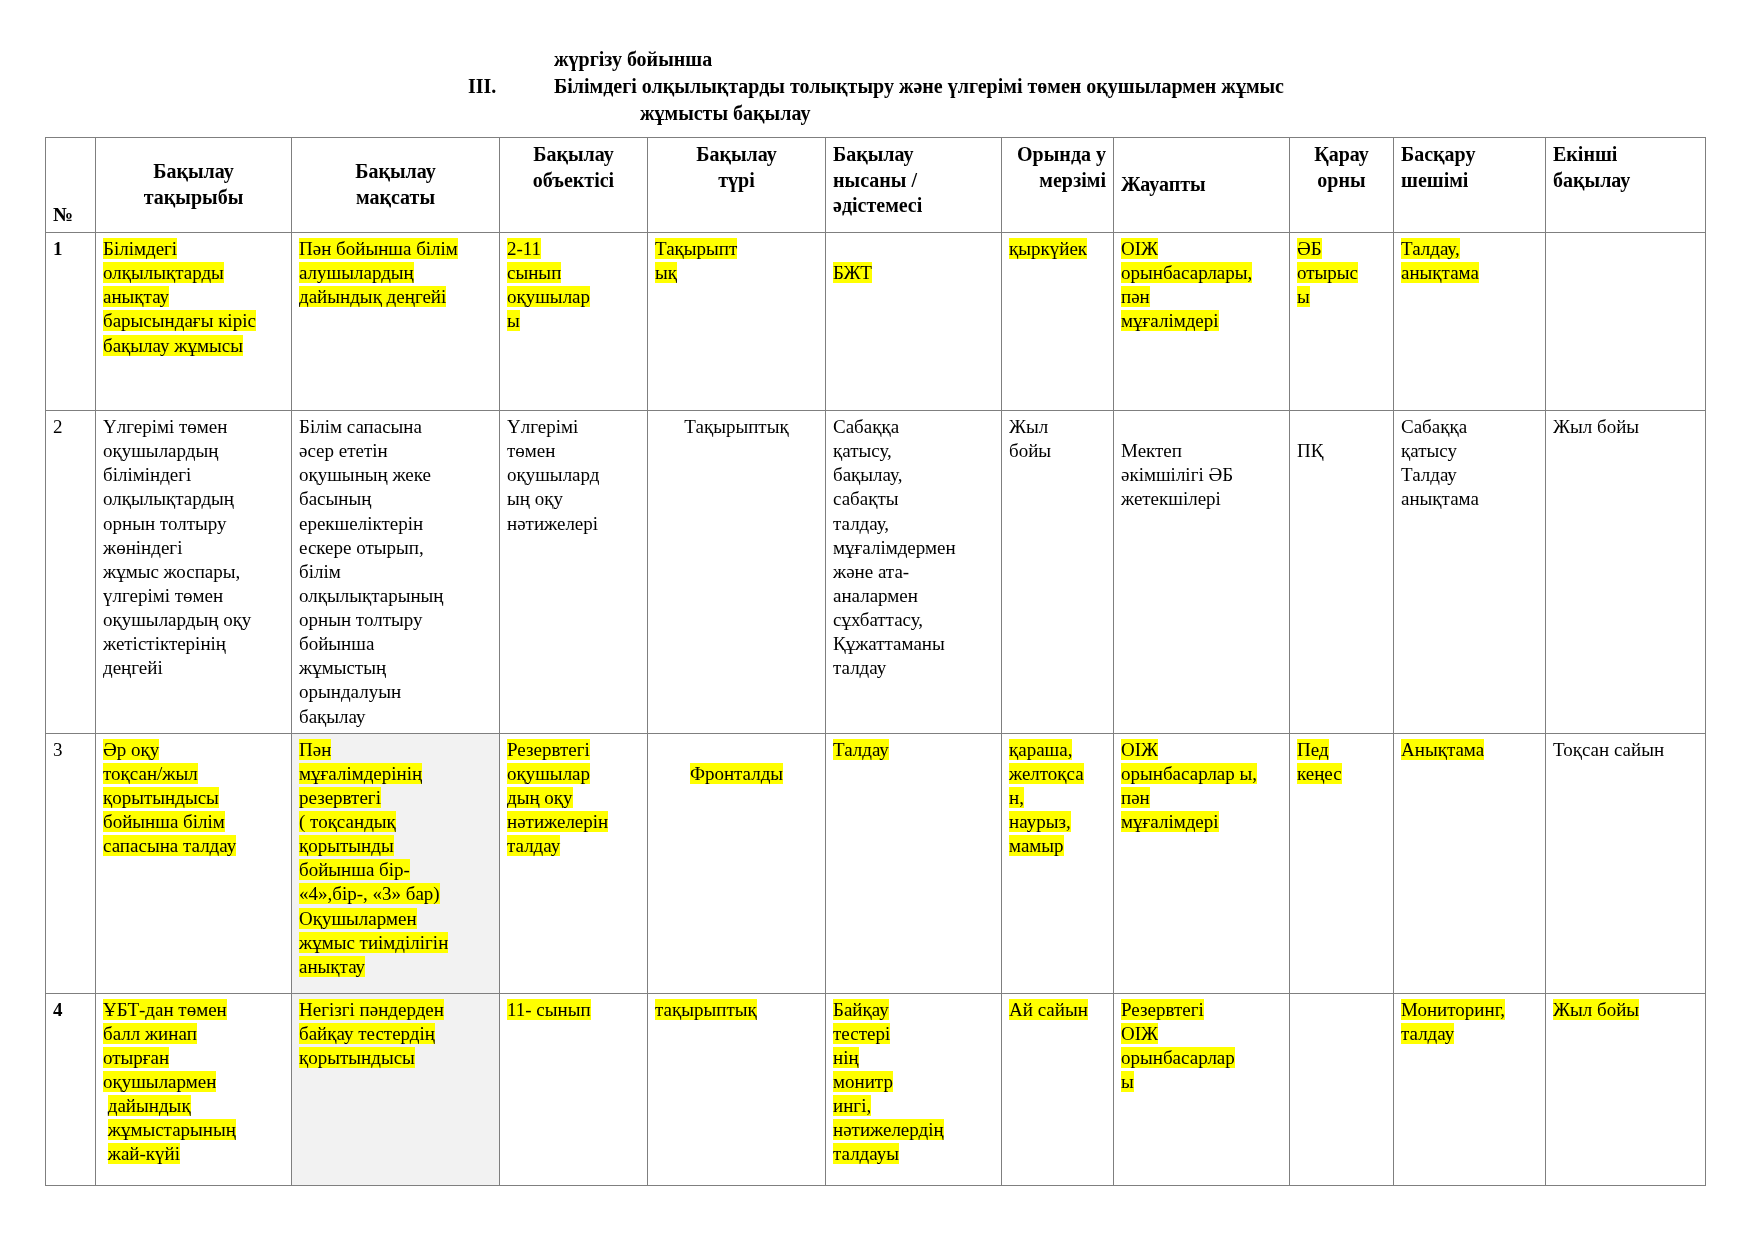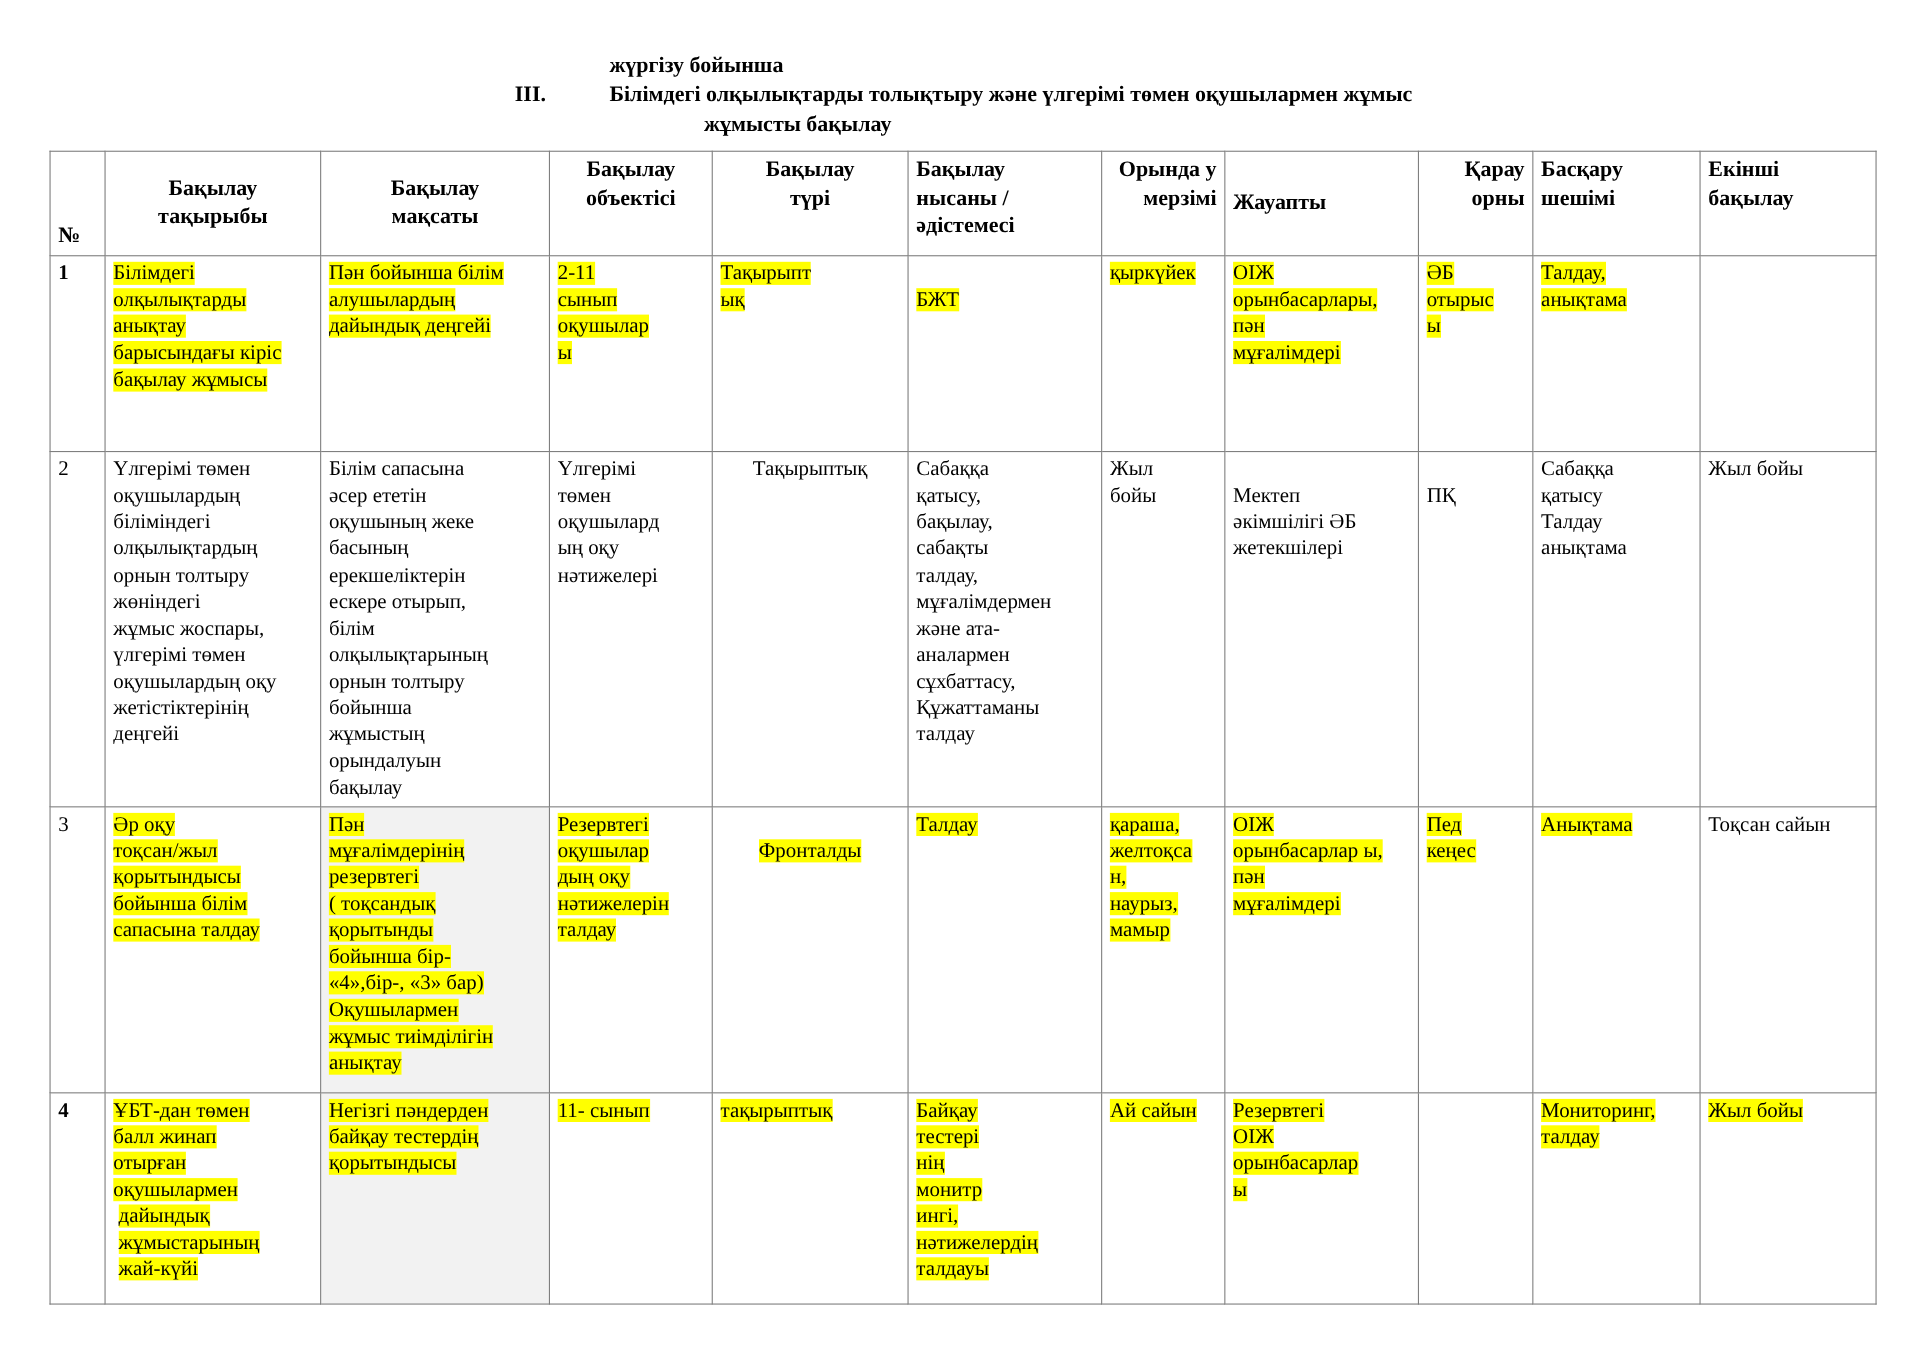--- a/index.html
+++ b/index.html
@@ -104,21 +104,21 @@
           <div class="line"><span>нысаны /</span></div>
           <div class="line"><span>әдістемесі</span></div>
         </th>
         <th style="vertical-align: top; text-align: right; margin-left: 12px;">
           <div class="line"><span>Орында у</span></div>
           <div class="line"><span>мерзімі</span></div>
         </th>
         <th style="vertical-align: middle; text-align: left;">
           <div class="line"><span>Жауапты</span></div>
         </th>
-        <th style="vertical-align: top; text-align: right;">
+        <th style="vertical-align: top; text-align: center;">
           <div class="line"><span>Қарау</span></div>
           <div class="line"><span>орны</span></div>
         </th>
         <th style="vertical-align: top; text-align: left;">
           <div class="line"><span>Басқару</span></div>
           <div class="line"><span>шешімі</span></div>
         </th>
         <th style="vertical-align: top; text-align: left;">
           <div class="line"><span>Екінші</span></div>
           <div class="line"><span>бақылау</span></div>

